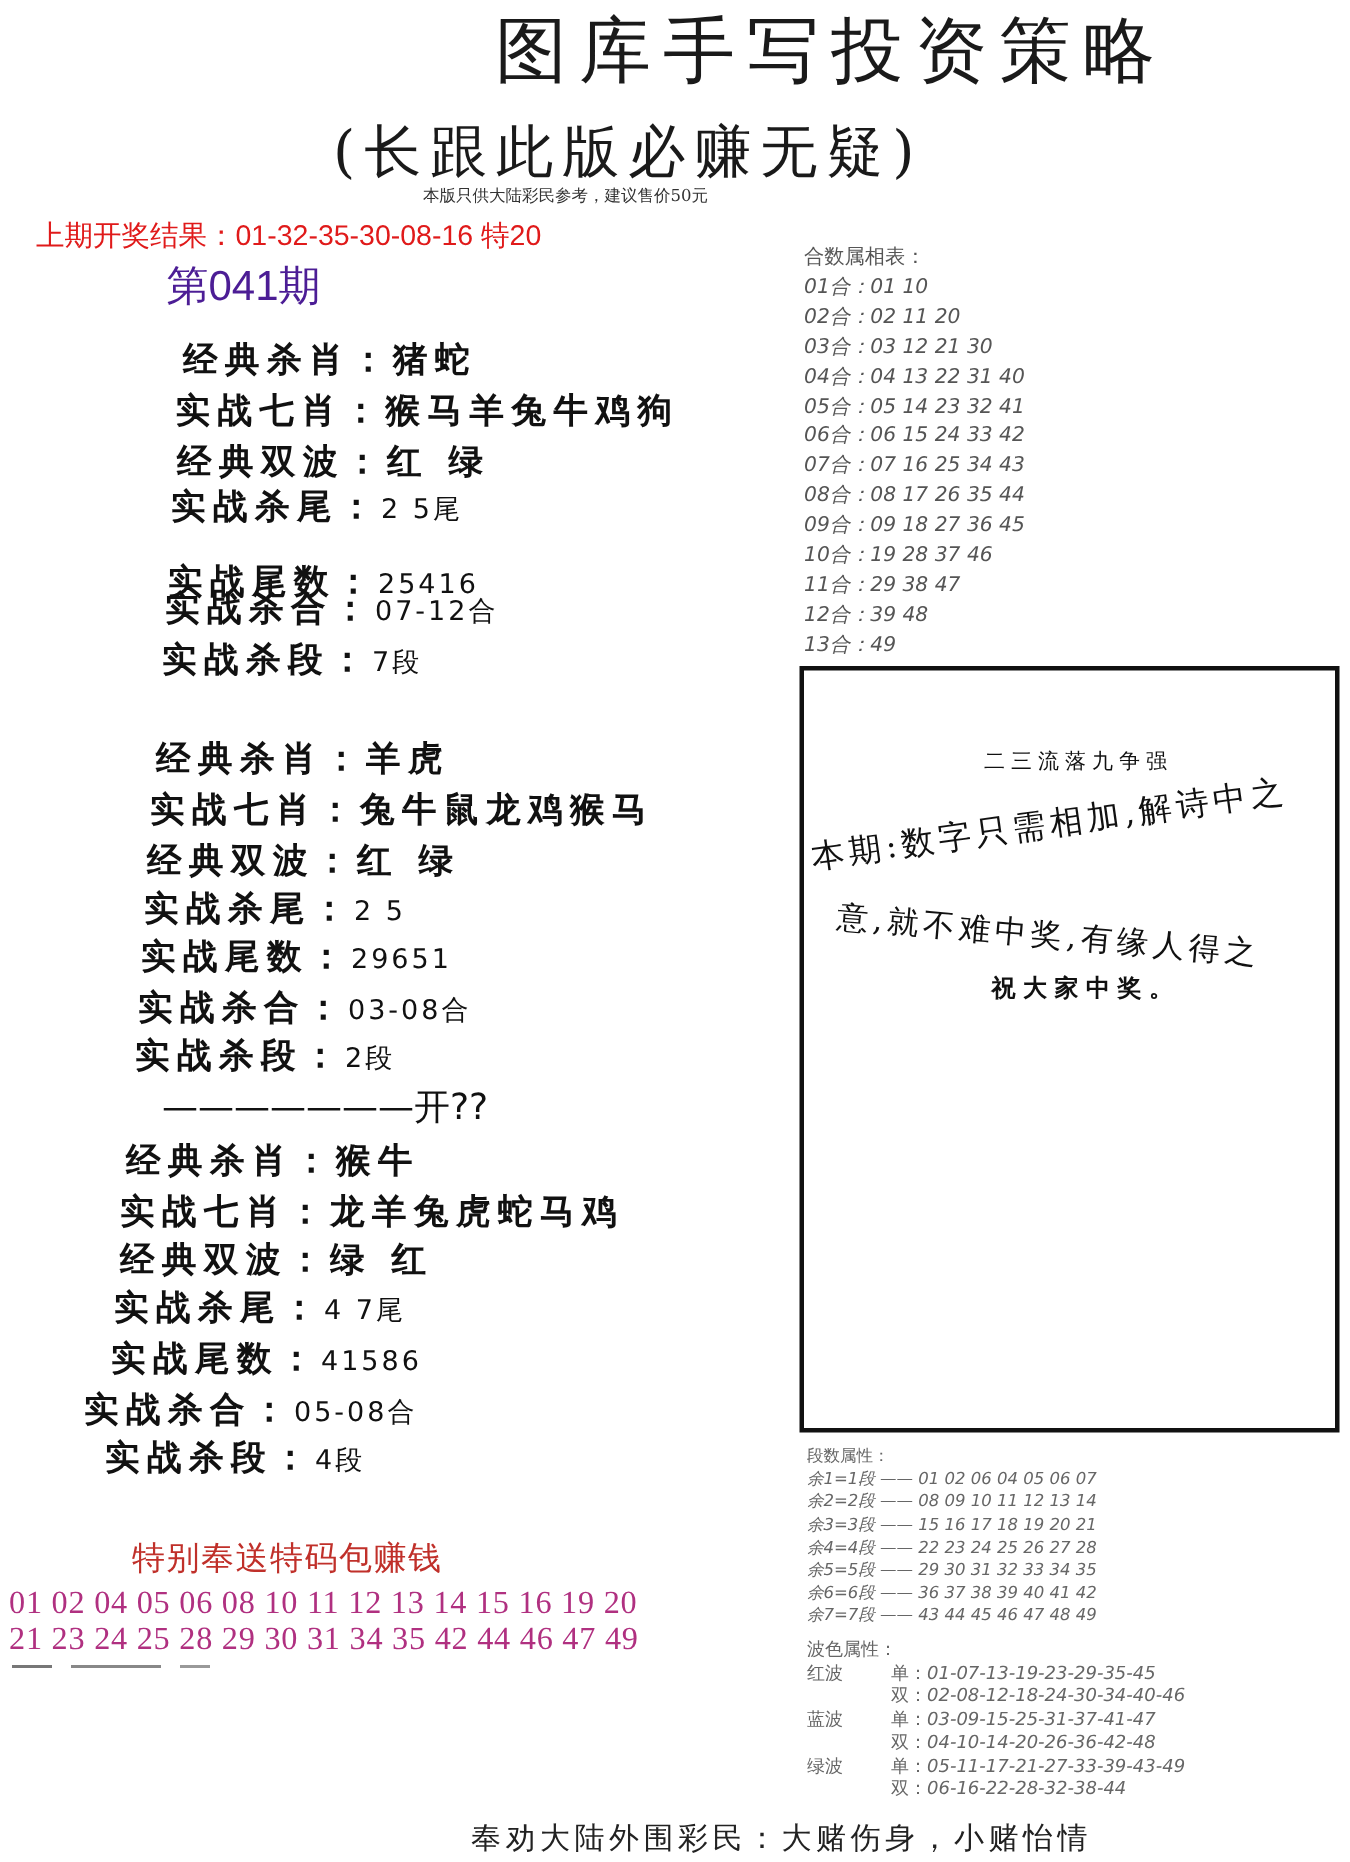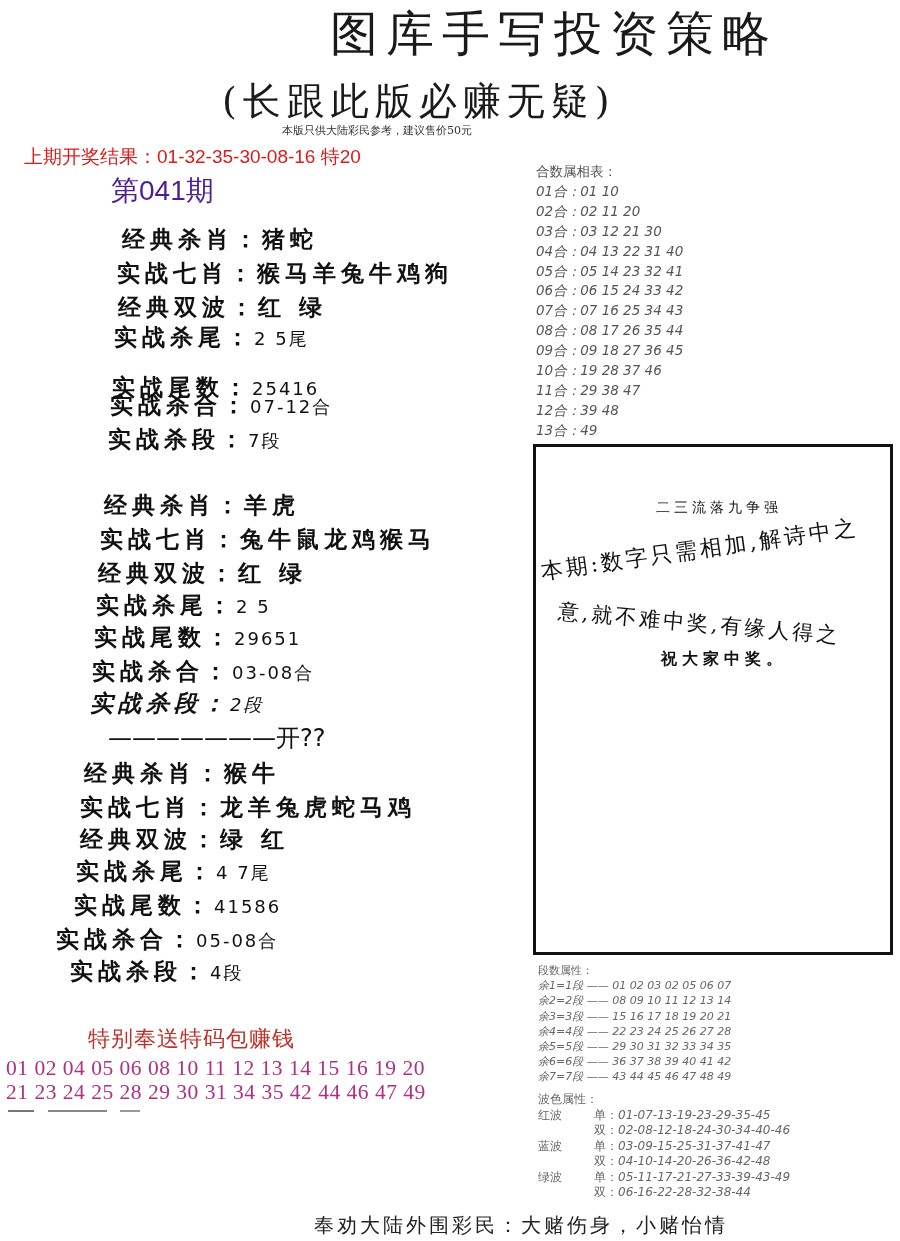--- a/index.html
+++ b/index.html
@@ -58,21 +58,21 @@
   <div class="row" style="left:108px;top:424px;"><span>实战杀段：</span><span class="num">7段</span></div>
 </div>
 
 <div class="block">
   <div class="row" style="left:104px;top:490px;"><span>经典杀肖：</span><span class="val">羊虎</span></div>
   <div class="row" style="left:100px;top:524px;"><span>实战七肖：</span><span class="val">兔牛鼠龙鸡猴马</span></div>
   <div class="row" style="left:98px;top:558px;"><span>经典双波：</span><span class="val">红 绿</span></div>
   <div class="row" style="left:96px;top:590px;"><span>实战杀尾：</span><span class="num">2 5</span></div>
   <div class="row" style="left:94px;top:622px;"><span>实战尾数：</span><span class="num">29651</span></div>
   <div class="row" style="left:92px;top:656px;"><span>实战杀合：</span><span class="num">03-08合</span></div>
-  <div class="row" style="left:90px;top:688px;font-style:italic;"><span>实战杀段：</span><span class="num">2段</span></div>
+  <div class="row" style="left:90px;top:688px;"><span>实战杀段：</span><span class="num">2段</span></div>
 </div>
 
 <div class="divider-text">———————开??</div>
 
 <div class="block">
   <div class="row" style="left:84px;top:758px;"><span>经典杀肖：</span><span class="val">猴牛</span></div>
   <div class="row" style="left:80px;top:792px;"><span>实战七肖：</span><span class="val">龙羊兔虎蛇马鸡</span></div>
   <div class="row" style="left:80px;top:824px;"><span>经典双波：</span><span class="val">绿 红</span></div>
   <div class="row" style="left:76px;top:856px;"><span>实战杀尾：</span><span class="num">4 7尾</span></div>
   <div class="row" style="left:74px;top:890px;"><span>实战尾数：</span><span class="num">41586</span></div>
@@ -99,21 +99,21 @@
 
 <div class="abs box">
   <div class="poem">二三流落九争强</div>
   <div class="arc1">本期:数字只需相加,解诗中之</div>
   <div class="arc2">意,就不难中奖,有缘人得之</div>
   <div class="wish">祝大家中奖。</div>
 </div>
 
 <div class="abs duan">
   <div class="hdr">段数属性：</div>
-  <div class="line">余1=1段 —— 01 02 03 02 05 06 07</div>
+  <div class="line">余1=1段 —— 01 02 06 04 05 06 07</div>
   <div class="line">余2=2段 —— 08 09 10 11 12 13 14</div>
   <div class="line">余3=3段 —— 15 16 17 18 19 20 21</div>
   <div class="line">余4=4段 —— 22 23 24 25 26 27 28</div>
   <div class="line">余5=5段 —— 29 30 31 32 33 34 35</div>
   <div class="line">余6=6段 —— 36 37 38 39 40 41 42</div>
   <div class="line">余7=7段 —— 43 44 45 46 47 48 49</div>
 </div>
 
 <div class="abs bose">
   <div>波色属性：</div>

